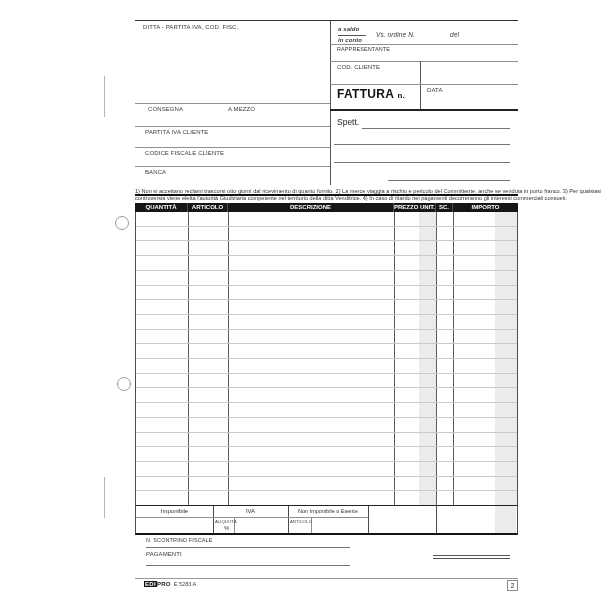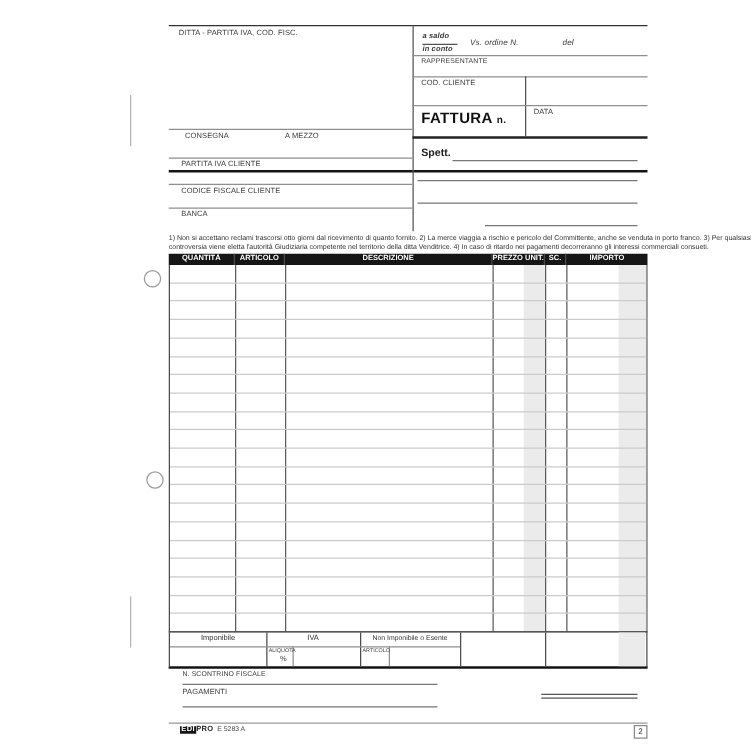--- a/index.html
+++ b/index.html
@@ -4,26 +4,26 @@
 <style>
   html,body{margin:0;padding:0;background:#fff;}
   .page{position:relative;width:601px;height:600px;background:#ffffff;overflow:hidden;
         font-family:"Liberation Sans", sans-serif;color:#1a1a1a;}
   .abs{position:absolute;}
   .hl{position:absolute;height:1px;background:#8f8f8f;}
   .vl{position:absolute;width:1px;background:#8f8f8f;}
   .lbl{position:absolute;font-size:6px;color:#3a3a3a;white-space:nowrap;letter-spacing:.1px;}
   .lbl-it{font-style:italic;}
   .form{position:absolute;left:135px;top:20px;width:383px;height:575px;}
-  .top{position:absolute;left:0;top:0;width:383px;height:118px;
+  .top{position:absolute;left:0;top:0;width:383px;height:176px;
        border-top:1px solid #333;border-bottom:2px solid #141414;box-sizing:border-box;}
   .fattura-title{position:absolute;left:7px;top:46px;font-weight:bold;font-size:12px;
        letter-spacing:.3px;color:#111;white-space:nowrap;}
   .fattura-n{font-size:8px;font-weight:bold;}
-  .spett{position:absolute;left:7px;top:76px;font-size:8.5px;color:#222;font-weight:bold;}
+  .spett{position:absolute;left:7px;top:76px;font-size:8.5px;color:#222;}
   .terms{position:absolute;left:0;top:168px;width:383px;font-size:5.6px;line-height:7px;
        color:#333;text-align:center;white-space:nowrap;}
   .thead{position:absolute;left:0;top:183px;width:383px;height:9px;background:#161616;
        display:flex;}
   .thead .th{color:#fff;font-weight:bold;font-size:6px;line-height:9px;text-align:center;
        overflow:hidden;white-space:nowrap;box-sizing:border-box;border-left:1px solid #4a4a4a;}
   .thead .th:first-child{border-left:none;}
   .tbody{position:absolute;left:0;top:192px;width:383px;height:293px;box-sizing:border-box;
        border-left:1px solid #4c4c4c;border-right:1px solid #4c4c4c;
        display:flex;flex-direction:column;}

